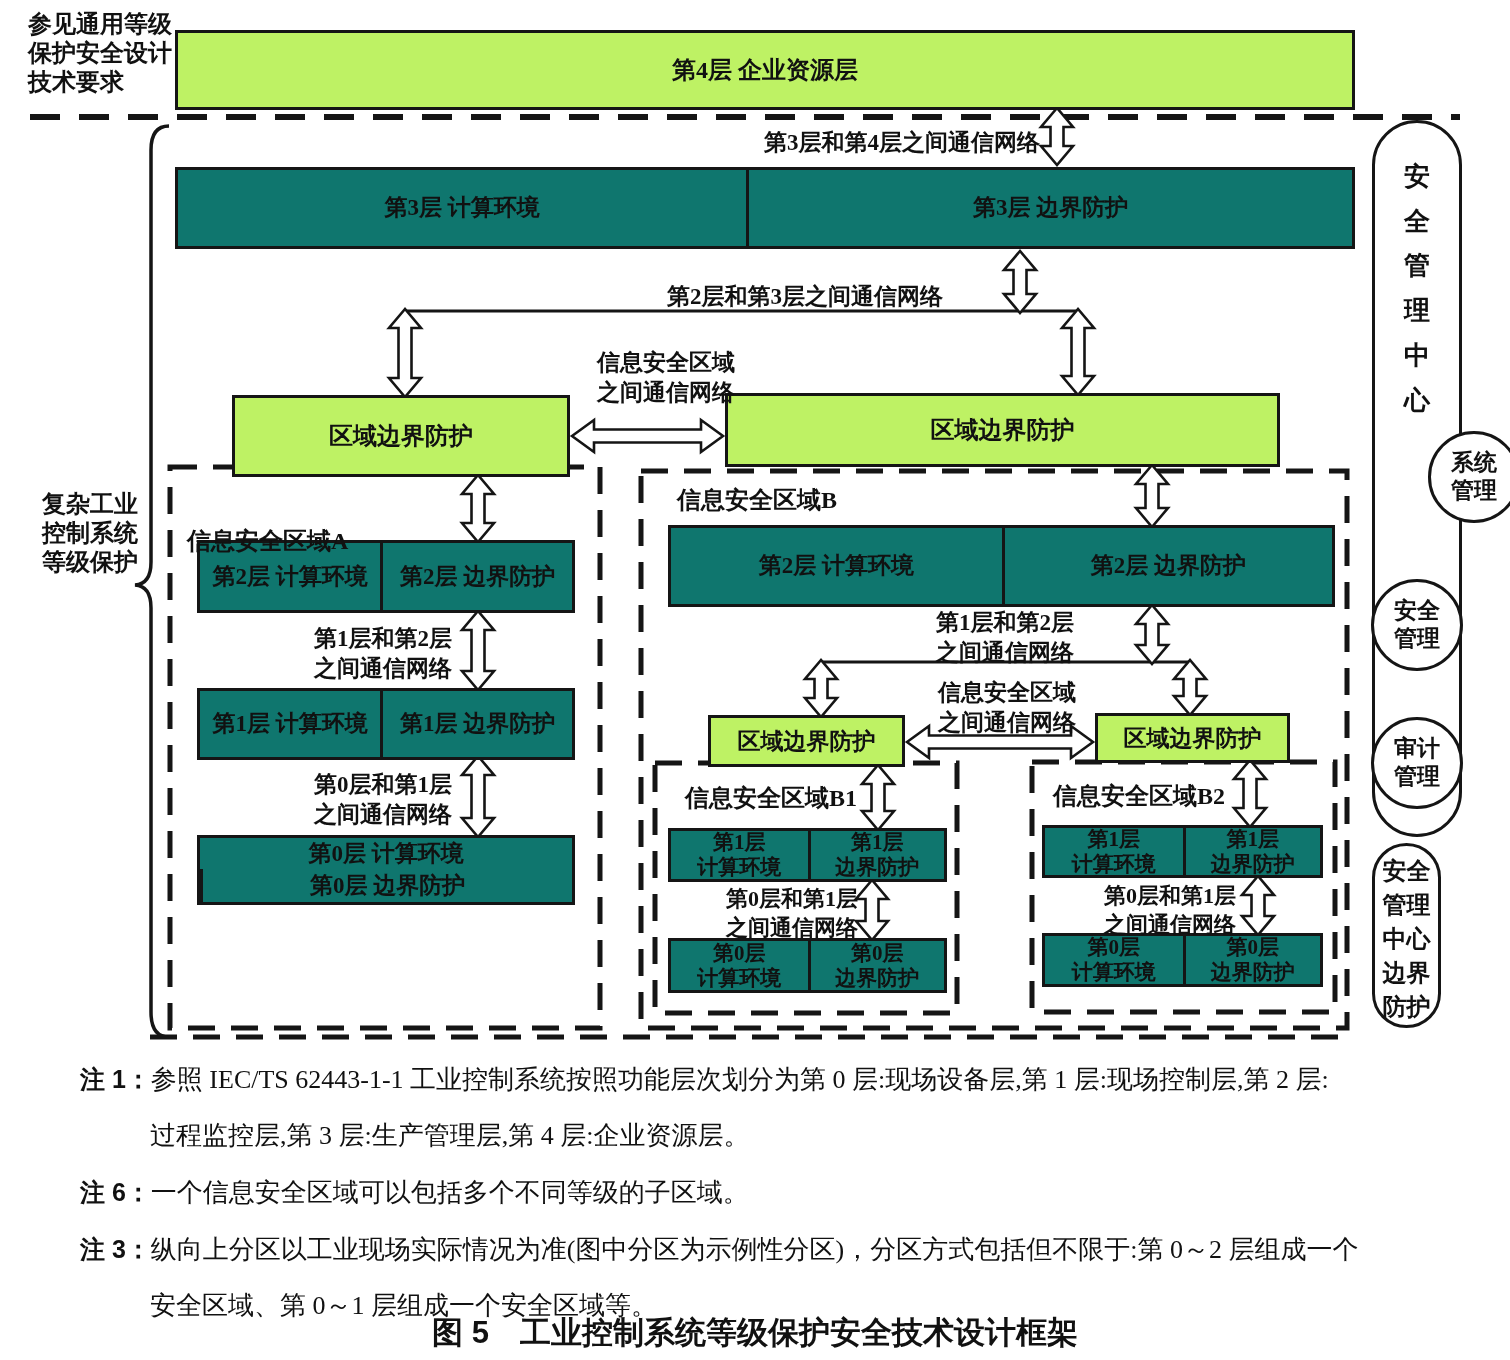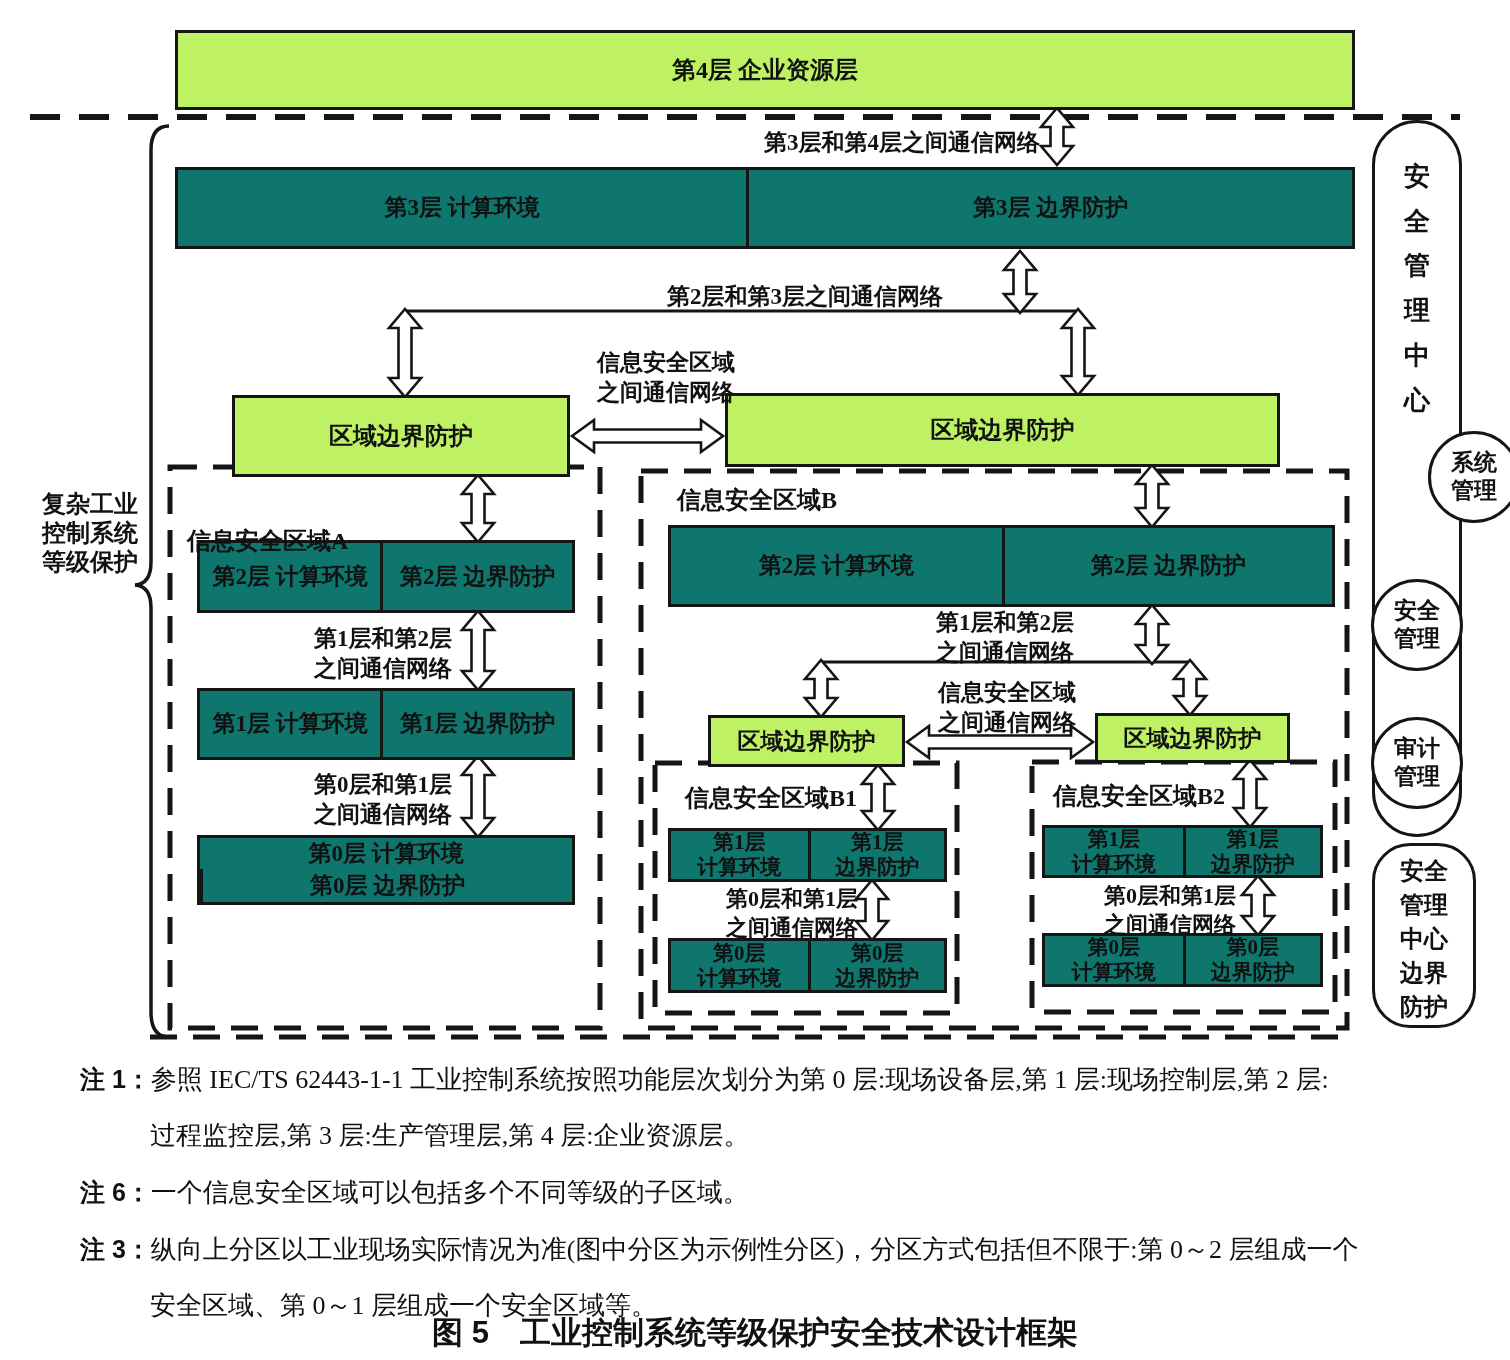--- a/index.html
+++ b/index.html
@@ -62,20 +62,25 @@
         <path d="M1190 660L1174 679L1183.5 679L1183.5 696L1174 696L1190 715L1206 696L1196.5 696L1196.5 679L1206 679Z" class="arrow"></path>
         <path d="M878 765L862 784L871.5 784L871.5 811L862 811L878 830L894 811L884.5 811L884.5 784L894 784Z" class="arrow"></path>
         <path d="M1250 760L1234 779L1243.5 779L1243.5 808L1234 808L1250 827L1266 808L1256.5 808L1256.5 779L1266 779Z" class="arrow"></path>
         <path d="M872 880L856 899L865.5 899L865.5 921L856 921L872 940L888 921L878.5 921L878.5 899L888 899Z" class="arrow"></path>
         <path d="M1258 876L1242 895L1251.5 895L1251.5 916L1242 916L1258 935L1274 916L1264.5 916L1264.5 895L1274 895Z" class="arrow"></path>
         <path d="M572 436L594 420L594 429.5L701 429.5L701 420L723 436L701 452L701 442.5L594 442.5L594 452Z" class="arrow"></path>
         <path d="M907 742L929 726L929 735.5L1071 735.5L1071 726L1093 742L1071 758L1071 748.5L929 748.5L929 758Z" class="arrow"></path>
       </g>
   </svg>
 
+  <div class="ztitle" style="left:28px;top:10px;line-height:29px;">
+    <span class="ln" style="display:block">参见通用等级</span>
+    <span class="ln" style="display:block">保护安全设计</span>
+    <span class="ln" style="display:block">技术要求</span>
+  </div>
 
   <div class="ztitle" style="left:42px;top:490px;line-height:29px;text-align:center;">
     <span style="display:block">复杂工业</span>
     <span style="display:block">控制系统</span>
     <span style="display:block">等级保护</span>
   </div>
 
   <div class="box" style="left:175px;top:30px;width:1180px;height:80px;">
     <span>第4层 企业资源层</span>
   </div>
@@ -201,21 +206,21 @@
     <span class="ln">管理</span>
   </div>
   <div class="circle" style="left:1371px;top:579px;width:92px;height:92px;">
     <span class="ln">安全</span>
     <span class="ln">管理</span>
   </div>
   <div class="circle" style="left:1371px;top:717px;width:92px;height:92px;">
     <span class="ln">审计</span>
     <span class="ln">管理</span>
   </div>
-  <div class="capsule" style="left:1372px;top:843px;width:104px;height:185px;border-radius:38px;">
+  <div class="capsule" style="left:1372px;top:843px;width:69px;height:185px;border-radius:38px;">
     <div class="vwrap" style="width:52px;margin:8px auto 0;font-size:24px;line-height:1.42;">安全管理中心边界防护</div>
   </div>
 
   <div class="noteblk" style="left:80px;top:1062px;">
     <b>注 1：</b><span>参照 IEC/TS 62443-1-1 工业控制系统按照功能层次划分为第 0 层:现场设备层,第 1 层:现场控制层,第 2 层:</span>
   </div>
   <div class="noteblk" style="left:150px;top:1118px;">
     <b></b><span>过程监控层,第 3 层:生产管理层,第 4 层:企业资源层。</span>
   </div>
   <div class="noteblk" style="left:80px;top:1175px;">

